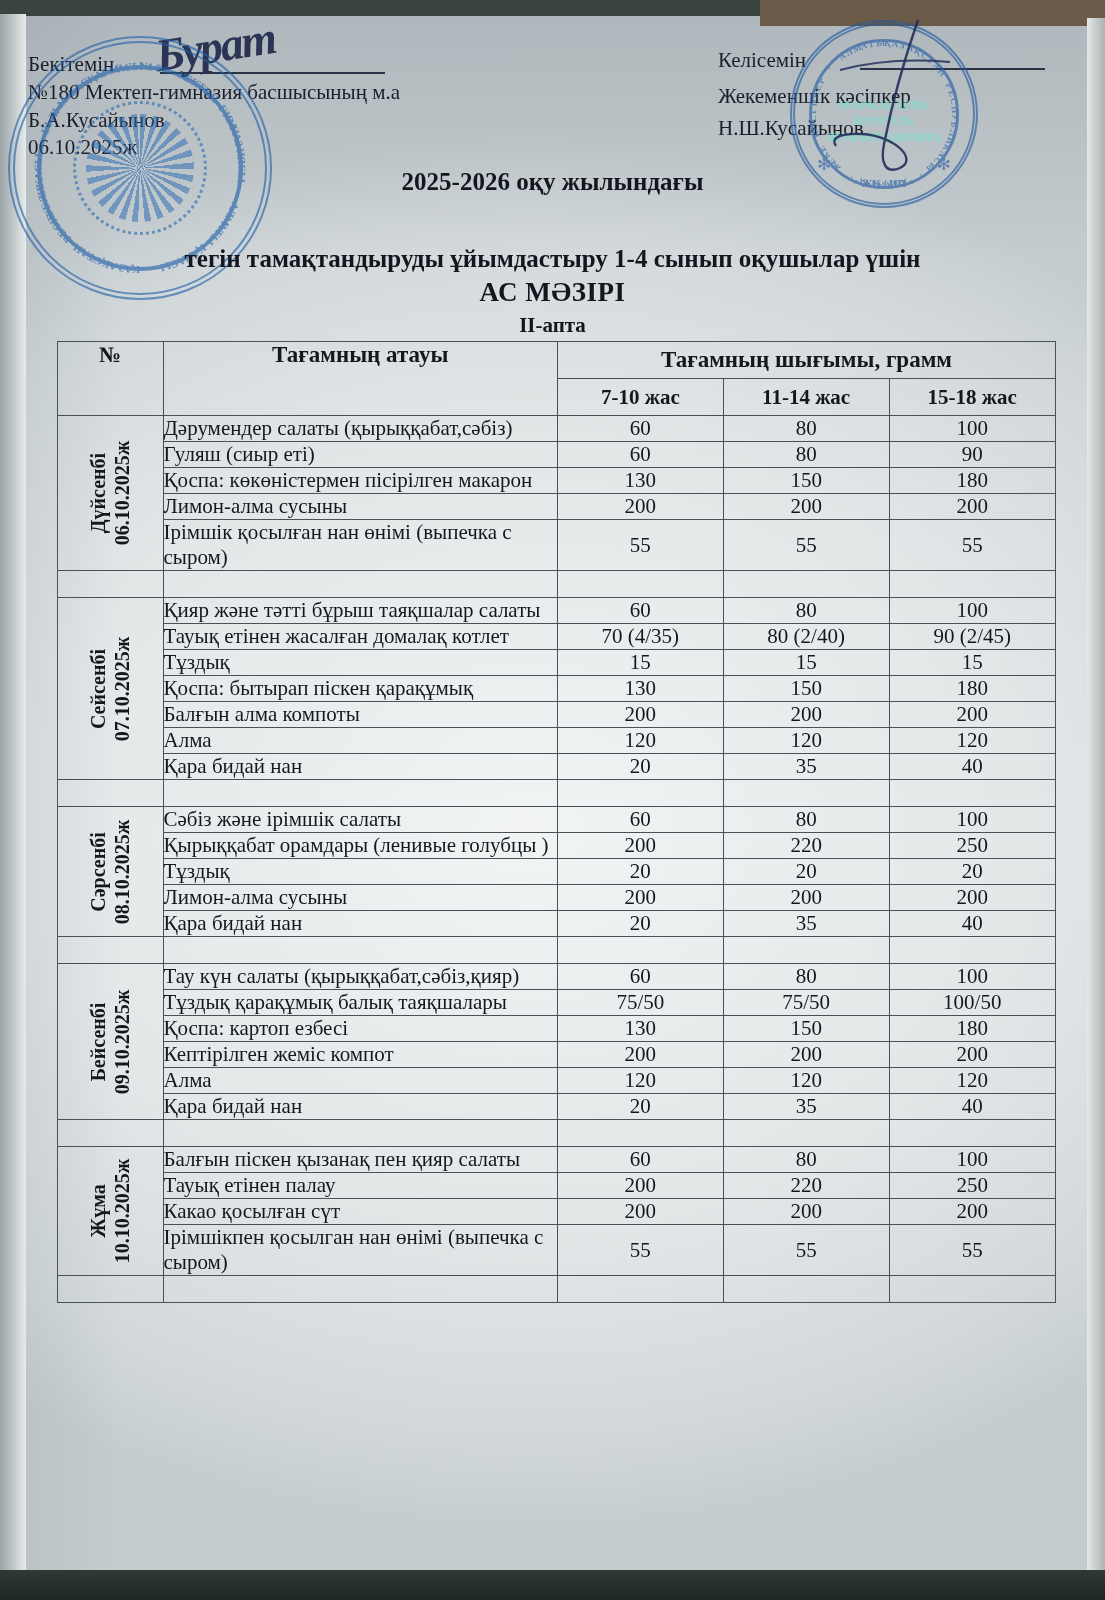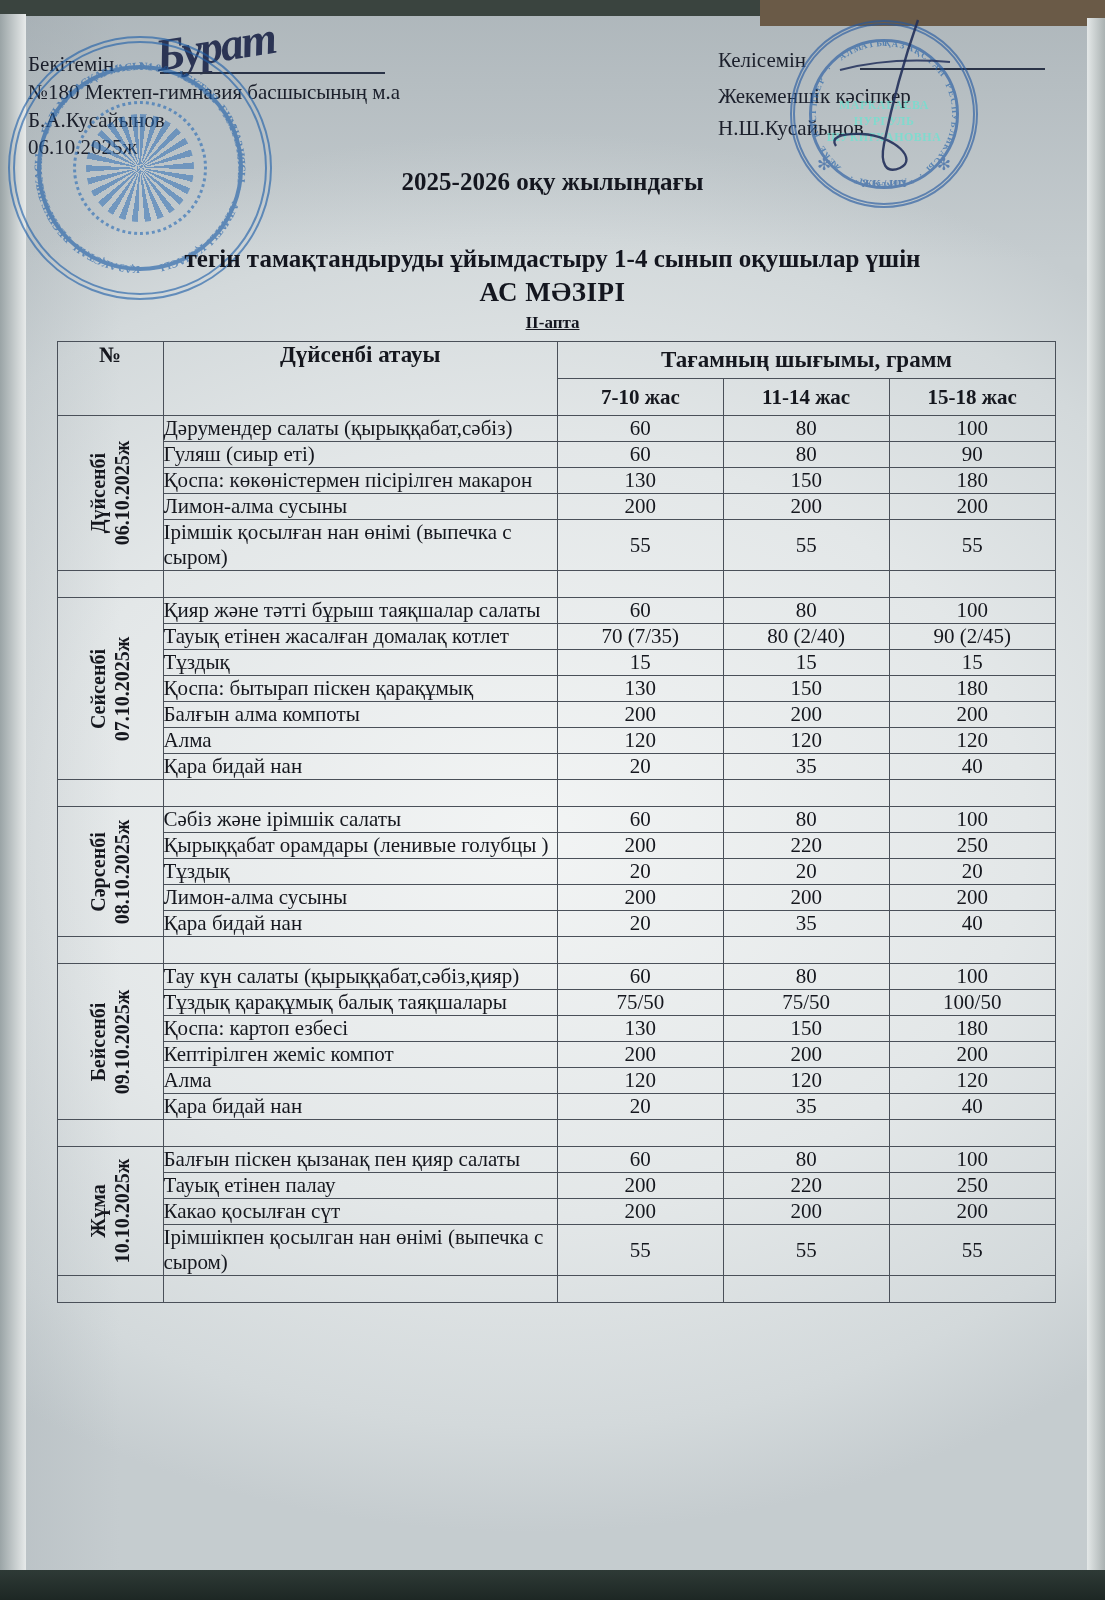--- a/index.html
+++ b/index.html
@@ -38,21 +38,21 @@
     font-style:italic;font-weight:bold;color:#2b3454;
     font-size:46px;transform:rotate(-9deg);letter-spacing:-2px;
   }
 
   
   .title{position:absolute;left:0;width:1105px;text-align:center;
     font-weight:bold;color:#14161f;}
   .t1{top:168px;font-size:25px;}
   .t2{top:203px;font-size:25px;line-height:37px;}
   .t3{top:277px;font-size:27px;letter-spacing:.5px;}
-  .t4{top:313px;font-size:17px;text-decoration:underline;}
+  .t4{top:313px;font-size:21px;}
 
   
   table.menu{
     position:absolute;left:57px;top:341px;width:999px;
     border-collapse:collapse;color:#15171e;
   }
   table.menu td,table.menu th{
     border:1.4px solid #4a5059;
     padding:0;background:transparent;
   }
@@ -311,21 +311,21 @@
 
   <div class="title t1">2025-2026 оқу жылындағы</div>
   <div class="title t2" style="top:240px;">тегін тамақтандыруды ұйымдастыру 1-4 сынып оқушылар үшін</div>
   <div class="title t3">АС МӘЗІРІ</div>
   <div class="title t4">II-апта</div>
 
   <table class="menu">
     <thead>
       <tr>
         <th class="h-num" rowspan="2">№</th>
-        <th class="h-name" rowspan="2">Дүйсенбі атауы</th>
+        <th class="h-name" rowspan="2">Тағамның атауы</th>
         <th class="h-out" colspan="3">Тағамның шығымы, грамм</th>
       </tr>
       <tr>
         <th class="h-age">7-10 жас</th>
         <th class="h-age">11-14 жас</th>
         <th class="h-age">15-18 жас</th>
       </tr>
     </thead>
     <tbody id="menu-body">
         <tr>
@@ -368,21 +368,21 @@
         </tr>
         <tr>
           <td class="daycell" rowspan="7"><div class="dayrot"><span>Сейсенбі</span><span>07.10.2025ж</span></div></td>
           <td class="dish">Қияр және тәтті бұрыш таяқшалар салаты</td>
           <td class="g">60</td>
           <td class="g">80</td>
           <td class="g">100</td>
         </tr>
         <tr>
           <td class="dish">Тауық етінен жасалған домалақ котлет</td>
-          <td class="g">70 (7/35)</td>
+          <td class="g">70 (4/35)</td>
           <td class="g">80 (2/40)</td>
           <td class="g">90 (2/45)</td>
         </tr>
         <tr>
           <td class="dish">Тұздық</td>
           <td class="g">15</td>
           <td class="g">15</td>
           <td class="g">15</td>
         </tr>
         <tr>

